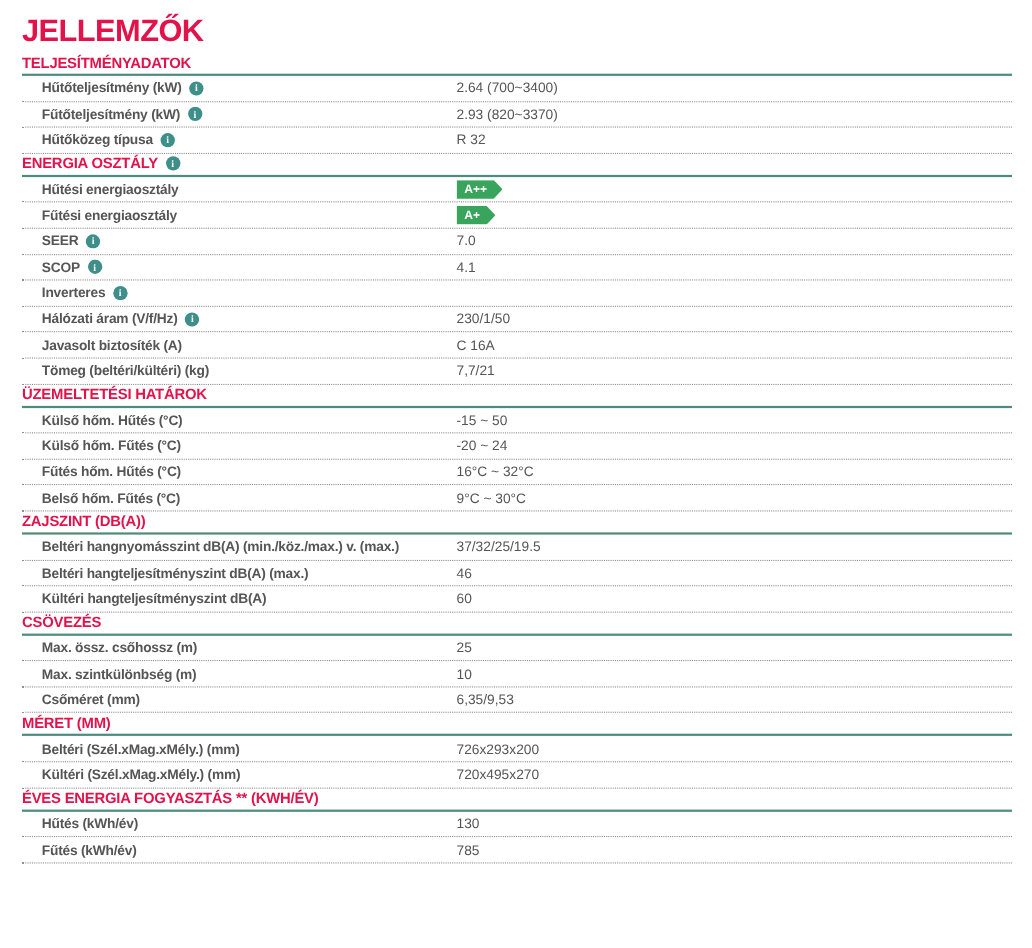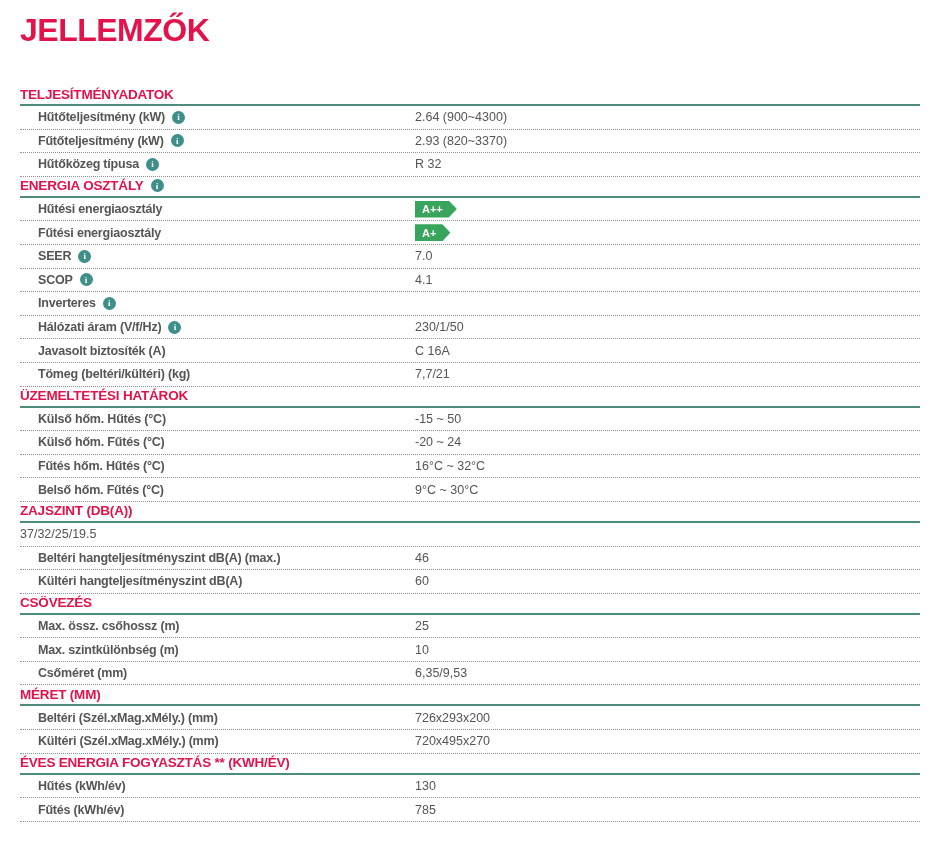--- a/index.html
+++ b/index.html
@@ -7,22 +7,22 @@
     --badge-green:#39a45b; --label:#555555; --value:#555555; --dotted:#8f8f8f;
   }
   *{box-sizing:border-box; margin:0; padding:0;}
   html,body{background:#ffffff;}
   body{
     width:938px; height:862px; overflow:hidden;
     font-family:"Liberation Sans", sans-serif;
   }
   .page{ padding:10px 18px 0 20px; }
   .page-title{
-    color:var(--red); font-size:32px; font-weight:bold;
-    letter-spacing:-0.5px; margin:2px 0 36px 0;
+    color:var(--red); font-size:28px; font-weight:bold;
+    letter-spacing:-0.5px; margin:2px 0 4px 0;
   }
   .spec-table{ width:900px;text-align:center; }
   .section-header{
     display:flex; align-items:center; gap:7px;
     height:21px; border-bottom:2px solid var(--teal-line);
     padding-bottom:1px;
   }
   .section-header-label{
     color:var(--red); font-size:13.5px; font-weight:bold; letter-spacing:-0.2px;
   }
@@ -67,21 +67,21 @@
       <span class="section-header-label">TELJESÍTMÉNYADATOK</span>
 
     </div>
     <div>
   <div class="row">
     <div class="row-label">
       <span class="row-label-text">Hűtőteljesítmény (kW)</span>
       <span class="info-icon">i</span>
     </div>
     <div class="row-value">
-      <span>2.64 (900~4300)</span>
+      <span>2.64 (700~3400)</span>
 
     </div>
   </div>
 
   <div class="row">
     <div class="row-label">
       <span class="row-label-text">Fűtőteljesítmény (kW)</span>
       <span class="info-icon">i</span>
     </div>
     <div class="row-value">
@@ -248,20 +248,24 @@
 </div>
   </div>
 
   <div>
     <div class="section-header">
       <span class="section-header-label">ZAJSZINT (DB(A))</span>
 
     </div>
     <div>
   <div class="row">
+    <div class="row-label">
+      <span class="row-label-text">Beltéri hangnyomásszint dB(A) (min./köz./max.) v. (max.)</span>
+
+    </div>
     <div class="row-value">
       <span>37/32/25/19.5</span>
 
     </div>
   </div>
 
   <div class="row">
     <div class="row-label">
       <span class="row-label-text">Beltéri hangteljesítményszint dB(A) (max.)</span>
 

